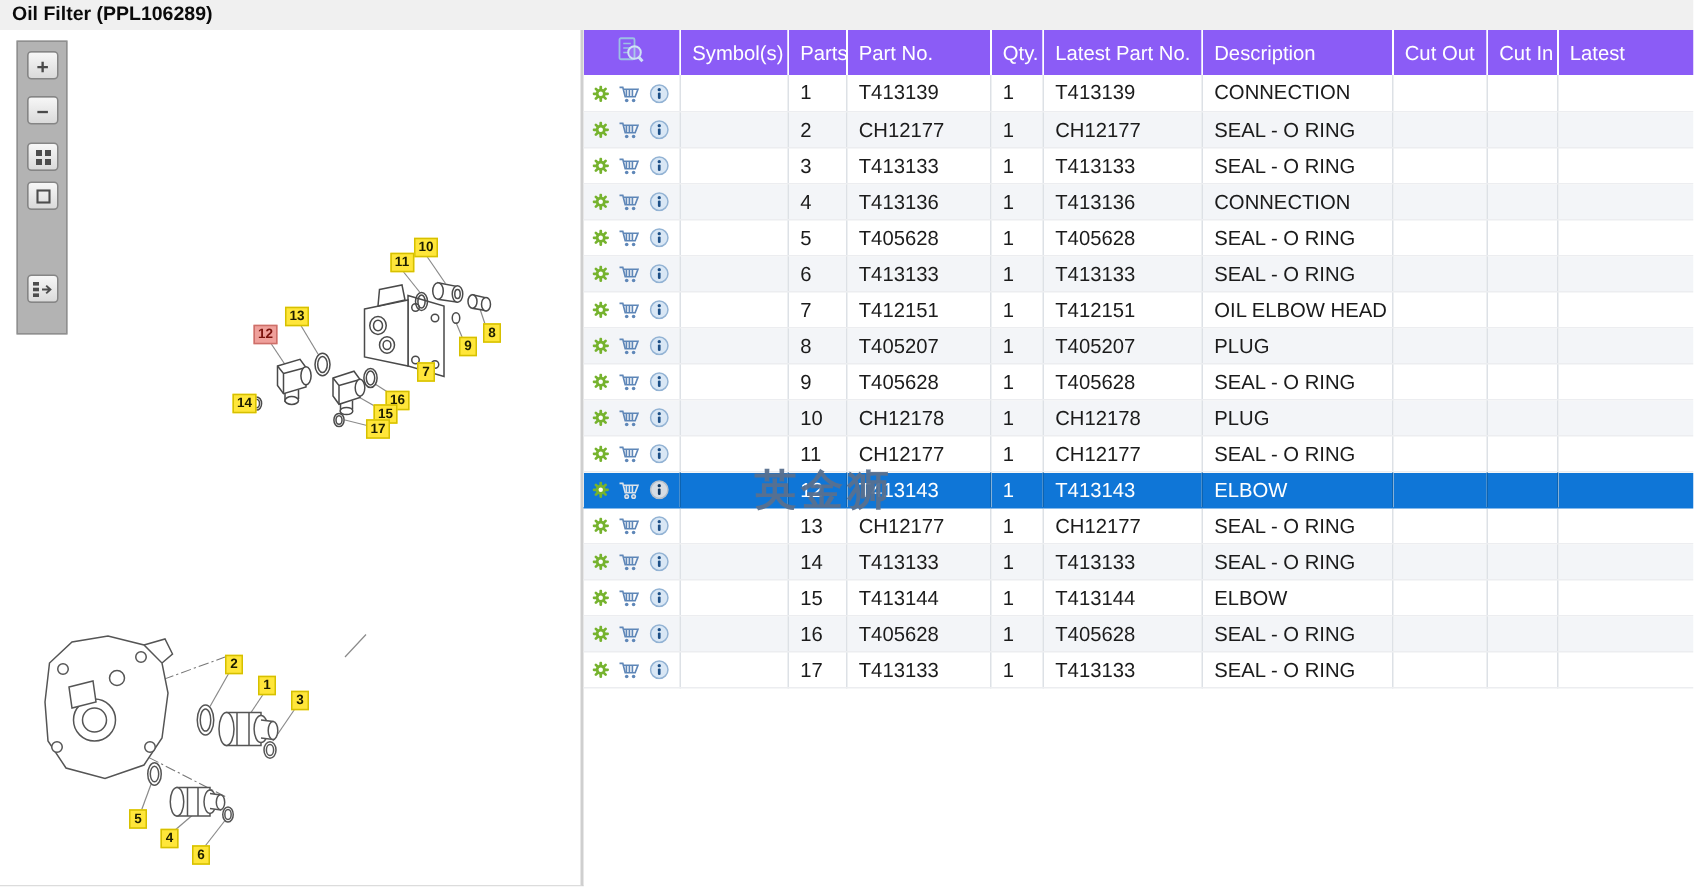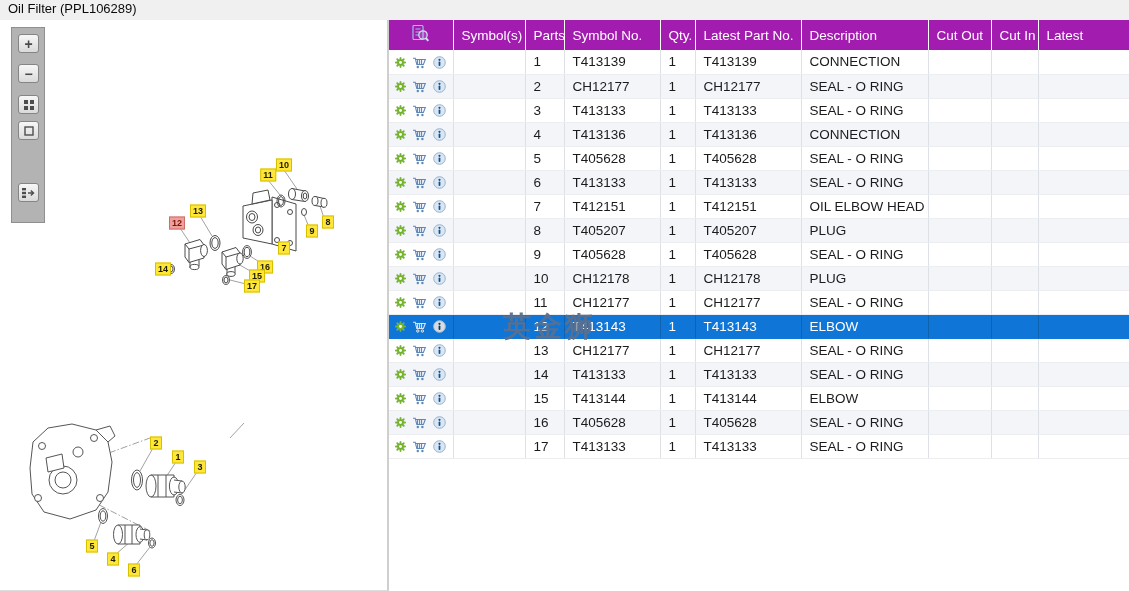--- a/index.html
+++ b/index.html
@@ -1,21 +1,21 @@
 <!DOCTYPE html>
 <html><head>
 <meta charset="utf-8">
 <style>
   * { margin:0; padding:0; box-sizing:border-box; }
   html,body { width:1129px; height:591px; }
   body { position:relative; font-family:"Liberation Sans",sans-serif; background:#fff; overflow:hidden; }
 
   
   .topbar { position:absolute; left:0; top:0; width:1129px; height:20px; background:#f0f0f0; z-index:5; }
-  .page-title { position:absolute; left:8px; top:1px; font-size:13px; font-weight:normal; color:#0a0a0a; }
+  .page-title { position:absolute; left:8px; top:1px; font-size:13px; font-weight:bold; color:#0a0a0a; }
 
   
   .left-pane { position:absolute; left:0; top:20px; width:389px; height:571px; background:#fff;
                border-right:2px solid #cfcfcf; border-bottom:1px solid #dcdcdc; z-index:1; }
 
   
   .toolbar { position:absolute; left:11px; top:27px; width:34px; height:196px; background:#b3b3b3;
              border:1px solid #8f8f8f; z-index:4; }
   .tb-btn { position:absolute; left:6px; width:21px; height:19px;
             background:linear-gradient(#f7f7f7,#dadada); border:1px solid #858585; border-radius:3px;
@@ -35,21 +35,21 @@
 
   
   .watermark { position:absolute; left:503px; top:280px; z-index:30; font-size:28px; font-weight:bold;
                color:#59708f; letter-spacing:3px; opacity:.95; pointer-events:none;margin-top:28px; }
 
   
   .table-wrap { position:absolute; left:389px; top:20px; width:740px; z-index:2; }
   table { border-collapse:collapse; table-layout:fixed; width:740px; }
   col.c0{width:64px} col.c1{width:72px} col.c2{width:39px} col.c3{width:96px} col.c4{width:35px}
   col.c5{width:106px} col.c6{width:127px} col.c7{width:63px} col.c8{width:47px} col.c9{width:91px}
-  thead th { background:#a21caf; color:#fff; font-weight:normal; font-size:13.5px; text-align:left;
+  thead th { background:#8b5cf6; color:#fff; font-weight:normal; font-size:13.5px; text-align:left;
              height:30px; padding:0 0 0 8px; border-right:1px solid rgba(255,255,255,.85); white-space:nowrap; overflow:hidden; }
   thead th:last-child { border-right:none; }
   thead th.th-icon { text-align:center; padding:0; }
   tbody td { height:24px; font-size:13.5px; color:#1b1b1b; padding:0 0 0 8px;
              border-right:1px solid #dde1e6; border-bottom:1px solid #ecedf0;
              white-space:nowrap; overflow:hidden; background:#fff; }
   tbody td:last-child { border-right:none; }
   tr.even td { background:#f3f5f8; }
   tr.selected td { background:#0f76d7; color:#fff; border-right-color:#0d63b0; border-bottom-color:#0f76d7; }
   td.c-icons { padding:0 0 0 6px; }
@@ -236,21 +236,21 @@
         <th class="th-icon">
           <svg width="19" height="19" viewBox="0 0 19 19">
             <rect x="2" y="1.5" width="10" height="14" rx="1" fill="none" stroke="#9cc0e4" stroke-width="1.2"></rect>
             <path d="M4.5 5 h5 M4.5 8 h5 M4.5 11 h3.5" stroke="#9cc0e4" stroke-width="1" fill="none"></path>
             <circle cx="12" cy="11" r="4.2" fill="rgba(255,255,255,0.15)" stroke="#cfe2f5" stroke-width="1.3"></circle>
             <line x1="14.8" y1="14" x2="17.3" y2="16.8" stroke="#cfe2f5" stroke-width="2"></line>
           </svg>
         </th>
         <th>Symbol(s)</th>
         <th>Parts</th>
-        <th>Symbol No.</th>
+        <th>Part No.</th>
         <th>Qty.</th>
         <th>Latest Part No.</th>
         <th>Description</th>
         <th>Cut Out</th>
         <th>Cut In</th>
         <th>Latest</th>
       </tr>
     </thead>
     <tbody id="rows">
         <tr>

